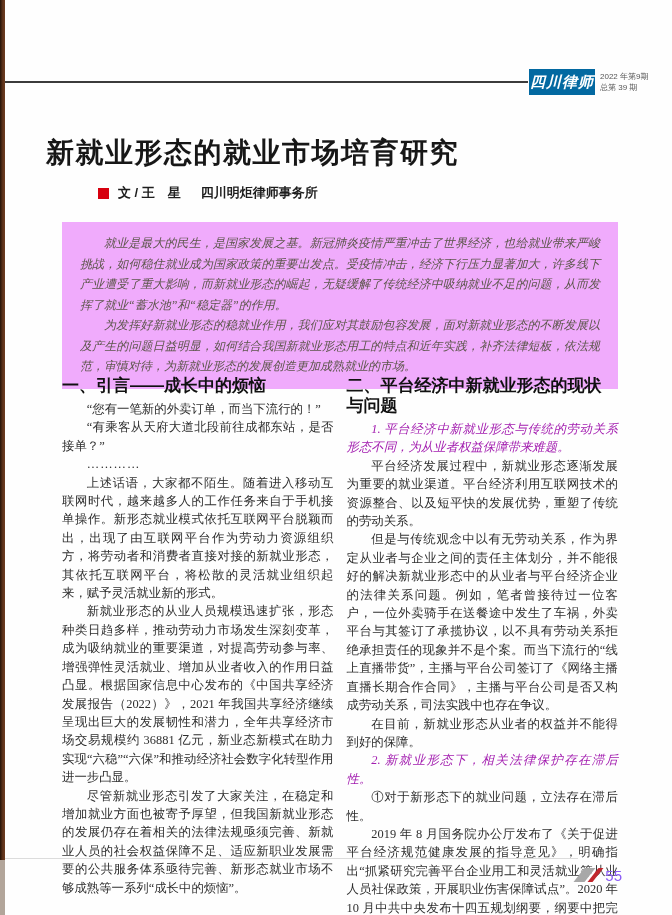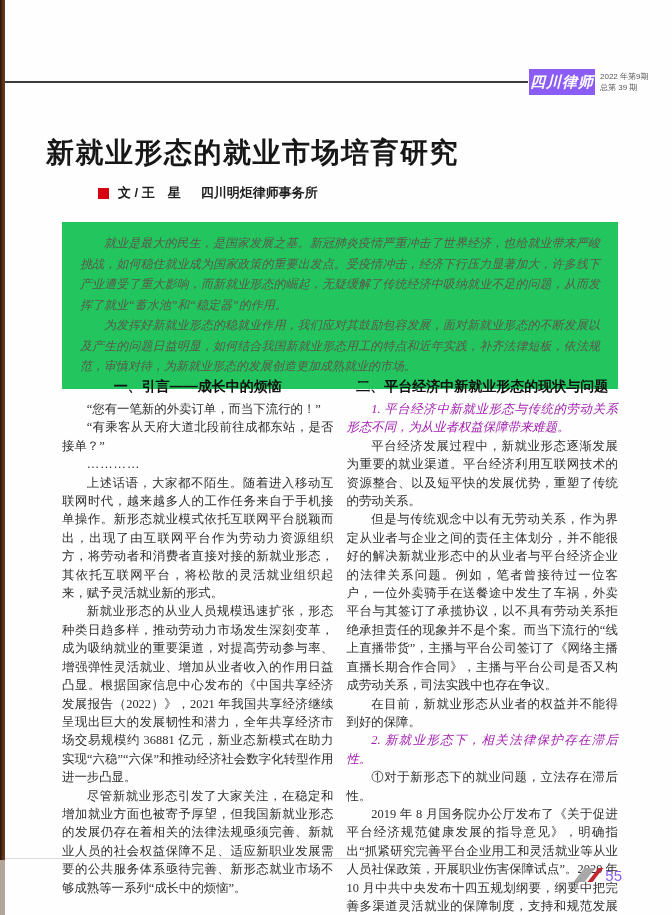--- a/index.html
+++ b/index.html
@@ -61,22 +61,22 @@
   }
   .abstract p { text-indent:2em; }
   
   .columns {
     position:absolute; left:62px; top:376px; width:556px;
     display:flex; gap:13px;
   }
   .col { flex:1 1 0; min-width:0; }
   .col h3 {
     font-family:"Liberation Sans", sans-serif;
-    font-size:14px; font-weight:700; color:#111;
-    line-height:20px; margin:0 0 4px;text-align:center;
+    font-size:17px; font-weight:700; color:#111;
+    line-height:20px; margin:0 0 4px;
   }
   .para {
     font-size:12.4px; line-height:18.4px; text-indent:2em;
     text-align:justify; color:#2e2e2e;
   }
   .subhead { font-style:italic; color:#a21caf; }
   .dots { letter-spacing:1px; }
   
   .footer-rule {
     position:absolute; left:5px; top:858px; width:573px; height:1px;
@@ -92,34 +92,34 @@
     font-family:"Liberation Sans", sans-serif;
     font-size:15px; font-weight:400; color:#8b5cf6;
   }
 </style>
 </head>
 <body>
 
 <div class="edge"></div>
 
 <div class="header-rule"></div>
-<div class="logo" style="background:#8b5cf6">四川律师</div>
+<div class="logo" style="background:#0369a1">四川律师</div>
 <div class="issue">
   <div>2022 年第9期</div>
   <div>总第 39 期</div>
 </div>
 
 <h1 class="title">新就业形态的就业市场培育研究</h1>
 <div class="byline">
   <span class="sq" style="background:#d7000f"></span>
   <span>文 / 王　星</span>
   <span class="aff">四川明炬律师事务所</span>
 </div>
 
-<div class="abstract" style="background:#22c55e">
+<div class="abstract" style="background:#f0abfc">
   <p>就业是最大的民生，是国家发展之基。新冠肺炎疫情严重冲击了世界经济，也给就业带来严峻挑战，如何稳住就业成为国家政策的重要出发点。受疫情冲击，经济下行压力显著加大，许多线下产业遭受了重大影响，而新就业形态的崛起，无疑缓解了传统经济中吸纳就业不足的问题，从而发挥了就业“蓄水池”和“稳定器”的作用。</p>
   <p>为发挥好新就业形态的稳就业作用，我们应对其鼓励包容发展，面对新就业形态的不断发展以及产生的问题日益明显，如何结合我国新就业形态用工的特点和近年实践，补齐法律短板，依法规范，审慎对待，为新就业形态的发展创造更加成熟就业的市场。</p>
 </div>
 
 <div class="columns">
   <div class="col">
     <h3>一、引言——成长中的烦恼</h3>
     <p class="para">“您有一笔新的外卖订单，而当下流行的！”</p>
     <p class="para">“有乘客从天府大道北段前往成都东站，是否接单？”</p>
     <p class="para dots">…………</p>

